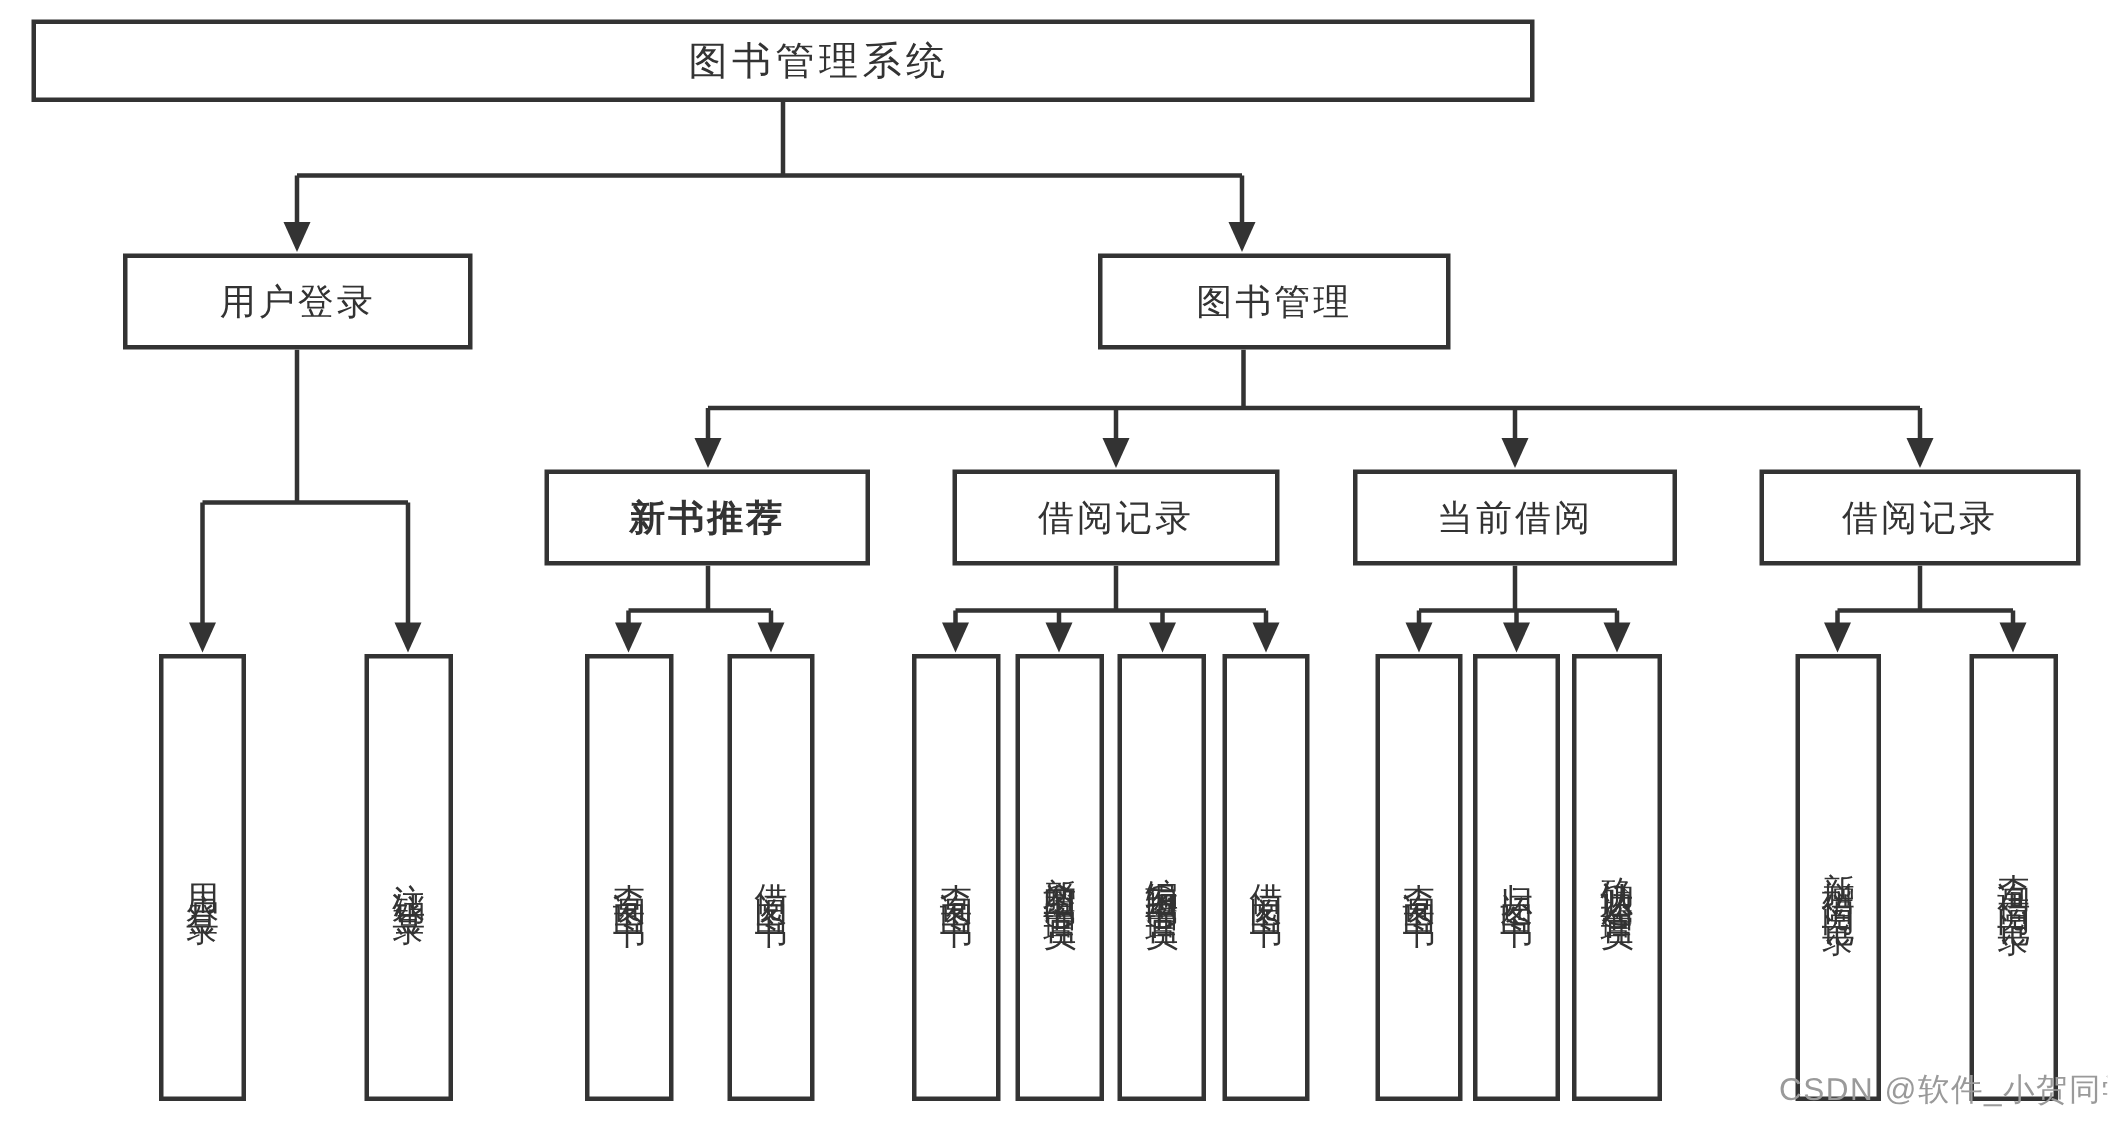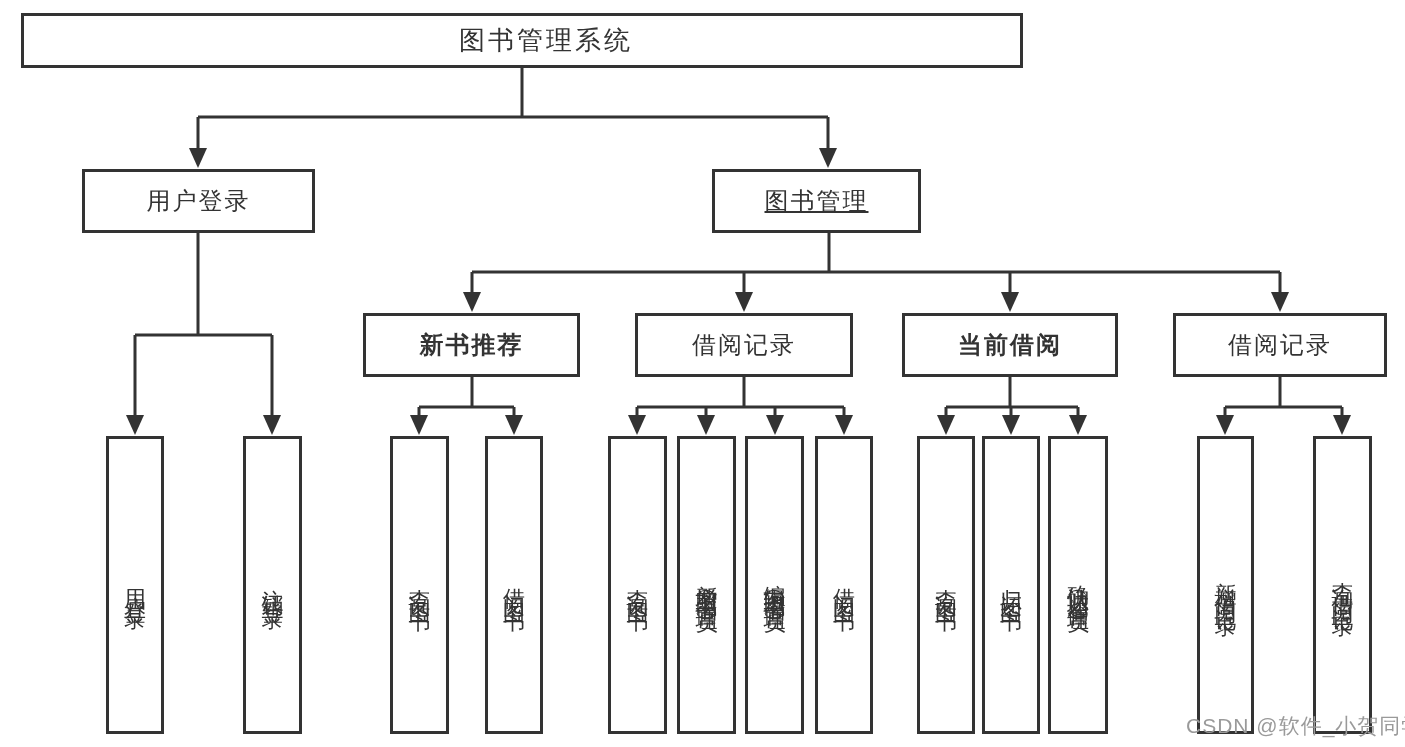--- a/index.html
+++ b/index.html
@@ -67,31 +67,31 @@
     </g>
   </svg>
 
   <div class="hbox root" style="left:21px;top:13px;width:1002px;height:55px;">
     <span>图书管理系统</span>
   </div>
 
   <div class="hbox" style="left:82px;top:169px;width:233px;height:64px;">
     <span>用户登录</span>
   </div>
-  <div class="hbox" style="left:712px;top:169px;width:209px;height:64px;text-decoration:underline;">
+  <div class="hbox" style="left:732px;top:169px;width:235px;height:64px;">
     <span>图书管理</span>
   </div>
 
   <div class="hbox" style="left:363px;top:313px;width:217px;height:64px;font-weight:bold;">
     <span>新书推荐</span>
   </div>
   <div class="hbox" style="left:635px;top:313px;width:218px;height:64px;">
     <span>借阅记录</span>
   </div>
-  <div class="hbox" style="left:902px;top:313px;width:216px;height:64px;font-weight:bold;">
+  <div class="hbox" style="left:902px;top:313px;width:216px;height:64px;">
     <span>当前借阅</span>
   </div>
   <div class="hbox" style="left:1173px;top:313px;width:214px;height:64px;">
     <span>借阅记录</span>
   </div>
 
   <div class="vbox" style="left:106px;top:436px;width:58px;height:298px;">
     <span class="vlabel">用户登录</span>
   </div>
   <div class="vbox" style="left:243px;top:436px;width:59px;height:298px;">

